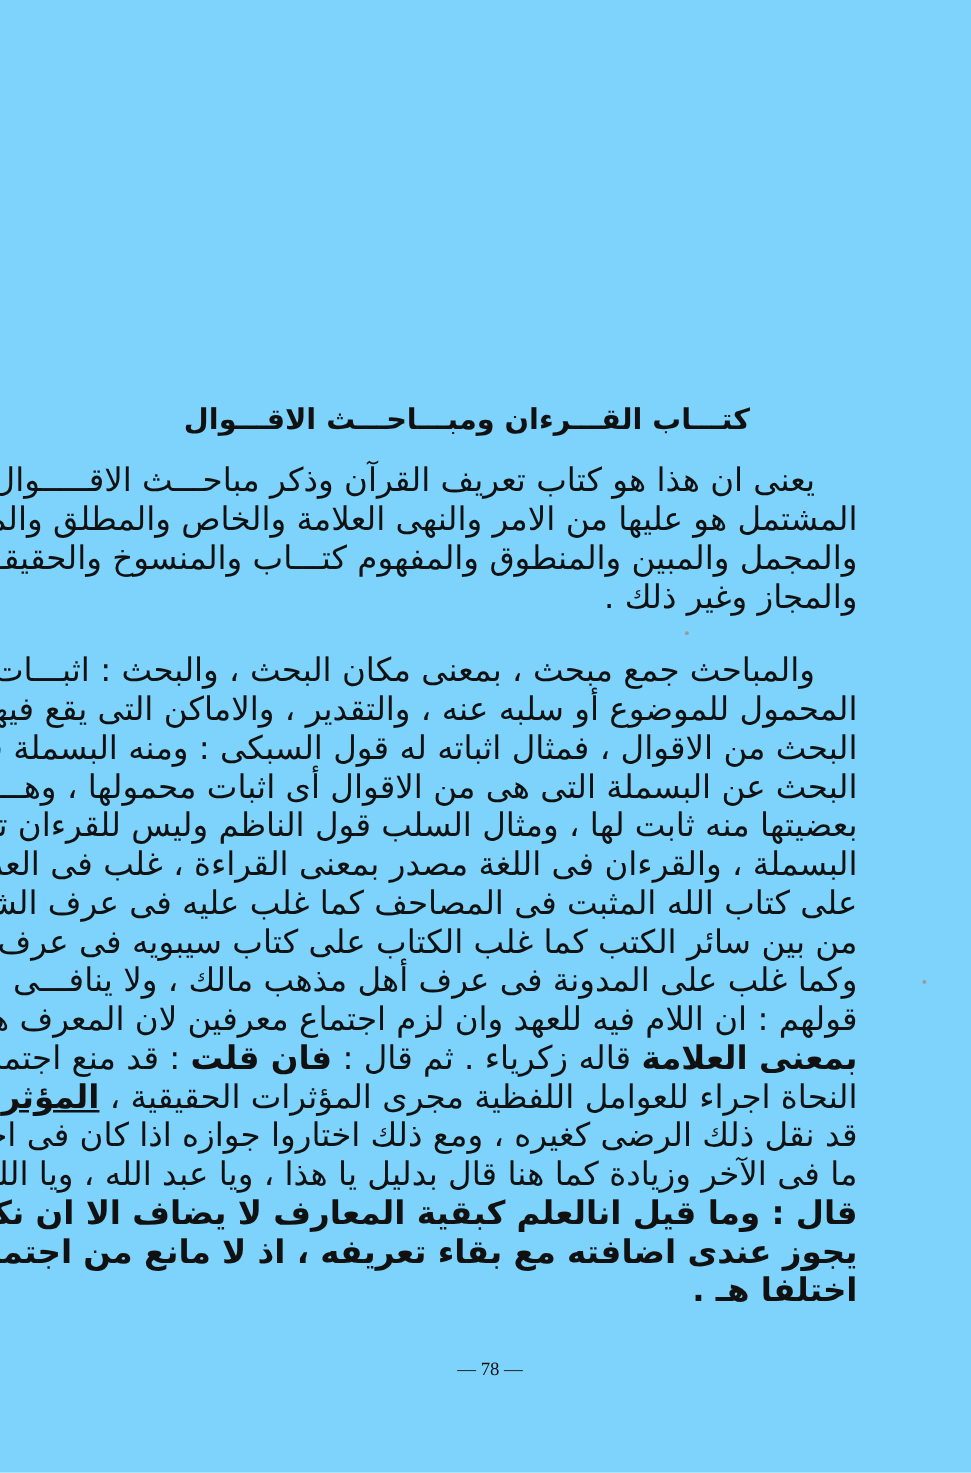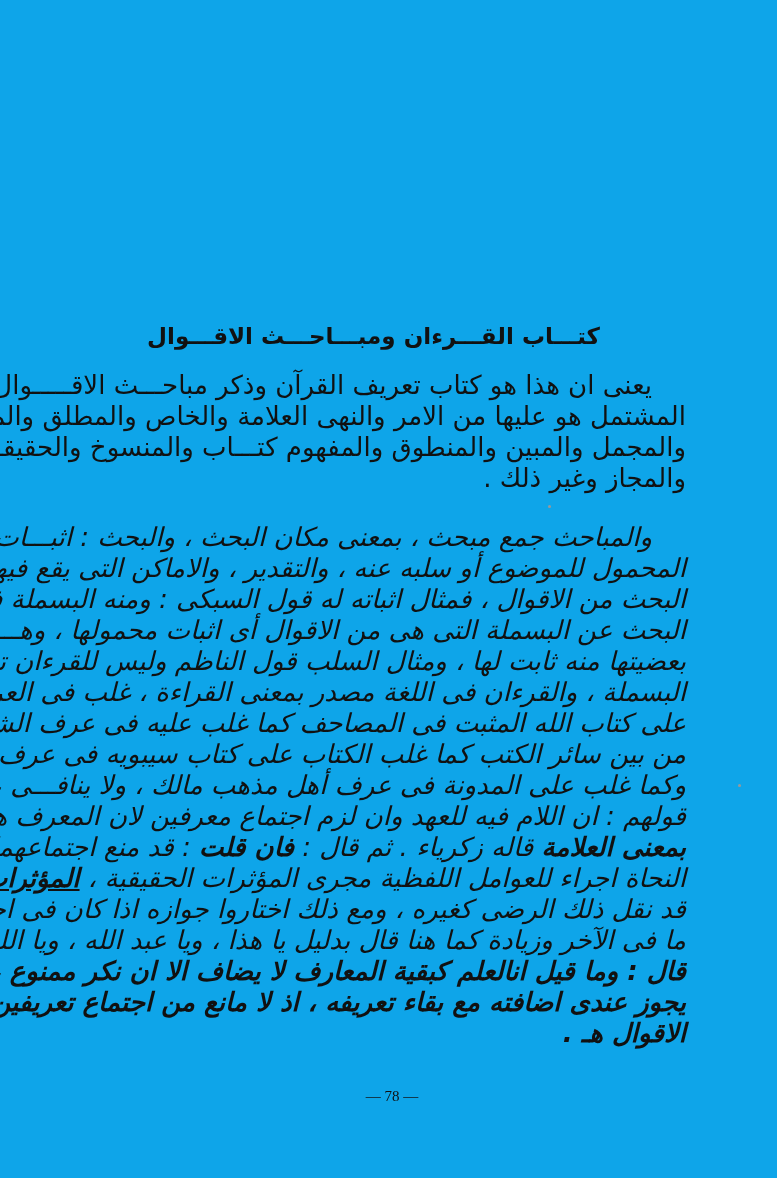--- a/index.html
+++ b/index.html
@@ -12,21 +12,21 @@
       height: 1178px;
       position: relative;
       overflow: hidden;
       color: #111111;
       font-family: "DejaVu Sans", "Liberation Sans", sans-serif;
     }
     .page {
       position: absolute;
       left: 0; top: 0;
       width: 777px; height: 1178px;
-      background: #0ea5e9;
+      background: #7dd3fc;
     }
     .title {
       position: absolute;
       left: 180px;
       width: 420px;
       top: 316px;
       height: 40px;
       text-align: center;
       direction: rtl;
       font-family: "DejaVu Sans", sans-serif;
@@ -56,21 +56,21 @@
     }
     .line.indent {
       padding-right: 34px;
     }
     .line.heavy {
       font-weight: bold;
     }
     .b { font-weight: bold; }
     .u { text-decoration: underline; }
     .para1 { top: 370px; }
-    .para2 { top: 522px; font-style: italic; }
+    .para2 { top: 522px; }
     .page-number {
       position: absolute;
       left: 342px;
       width: 100px;
       top: 1082px;
       height: 28px;
       text-align: center;
       font-family: "Liberation Serif", "DejaVu Serif", serif;
       font-size: 15px;
       line-height: 28px;
@@ -107,20 +107,20 @@
     <span class="line">على كتاب الله المثبت فى المصاحف كما غلب عليه فى عرف الشرع الكتاب</span>
     <span class="line">من بين سائر الكتب كما غلب الكتاب على كتاب سيبويه فى عرف النحاة،</span>
     <span class="line">وكما غلب على المدونة فى عرف أهل مذهب مالك ، ولا ينافـــى علميتـــه ،</span>
     <span class="line">قولهم : ان اللام فيه للعهد وان لزم اجتماع معرفين لان المعرف هنـــا</span>
     <span class="line"><span class="b">بمعنى العلامة</span><span> قاله زكرياء . ثم قال : </span><span class="b">فان قلت</span><span> : قد منع اجتماعهما </span><span class="b">أكثر</span></span>
     <span class="line"><span>النحاة اجراء للعوامل اللفظية مجرى المؤثرات الحقيقية ، </span><span class="b u">المؤثرات :</span></span>
     <span class="line">قد نقل ذلك الرضى كغيره ، ومع ذلك اختاروا جوازه اذا كان فى احدهما</span>
     <span class="line">ما فى الآخر وزيادة كما هنا قال بدليل يا هذا ، ويا عبد الله ، ويا اللـــه ،</span>
     <span class="line heavy">قال : وما قيل انالعلم كبقية المعارف لا يضاف الا ان نكر ممنوع ، بل</span>
     <span class="line heavy">يجوز عندى اضافته مع بقاء تعريفه ، اذ لا مانع من اجتماع تعريفين اذا</span>
-    <span class="line heavy last">الاقوال هـ .</span>
+    <span class="line heavy last">اختلفا هـ .</span>
   </div>
 
   <div class="page-number">— 78 —</div>
 
   <div class="stray-mark" style="left:738px; top:784px;"></div>
   <div class="stray-mark" style="left:548px; top:505px;"></div>
 </div>
 
 </body></html>

